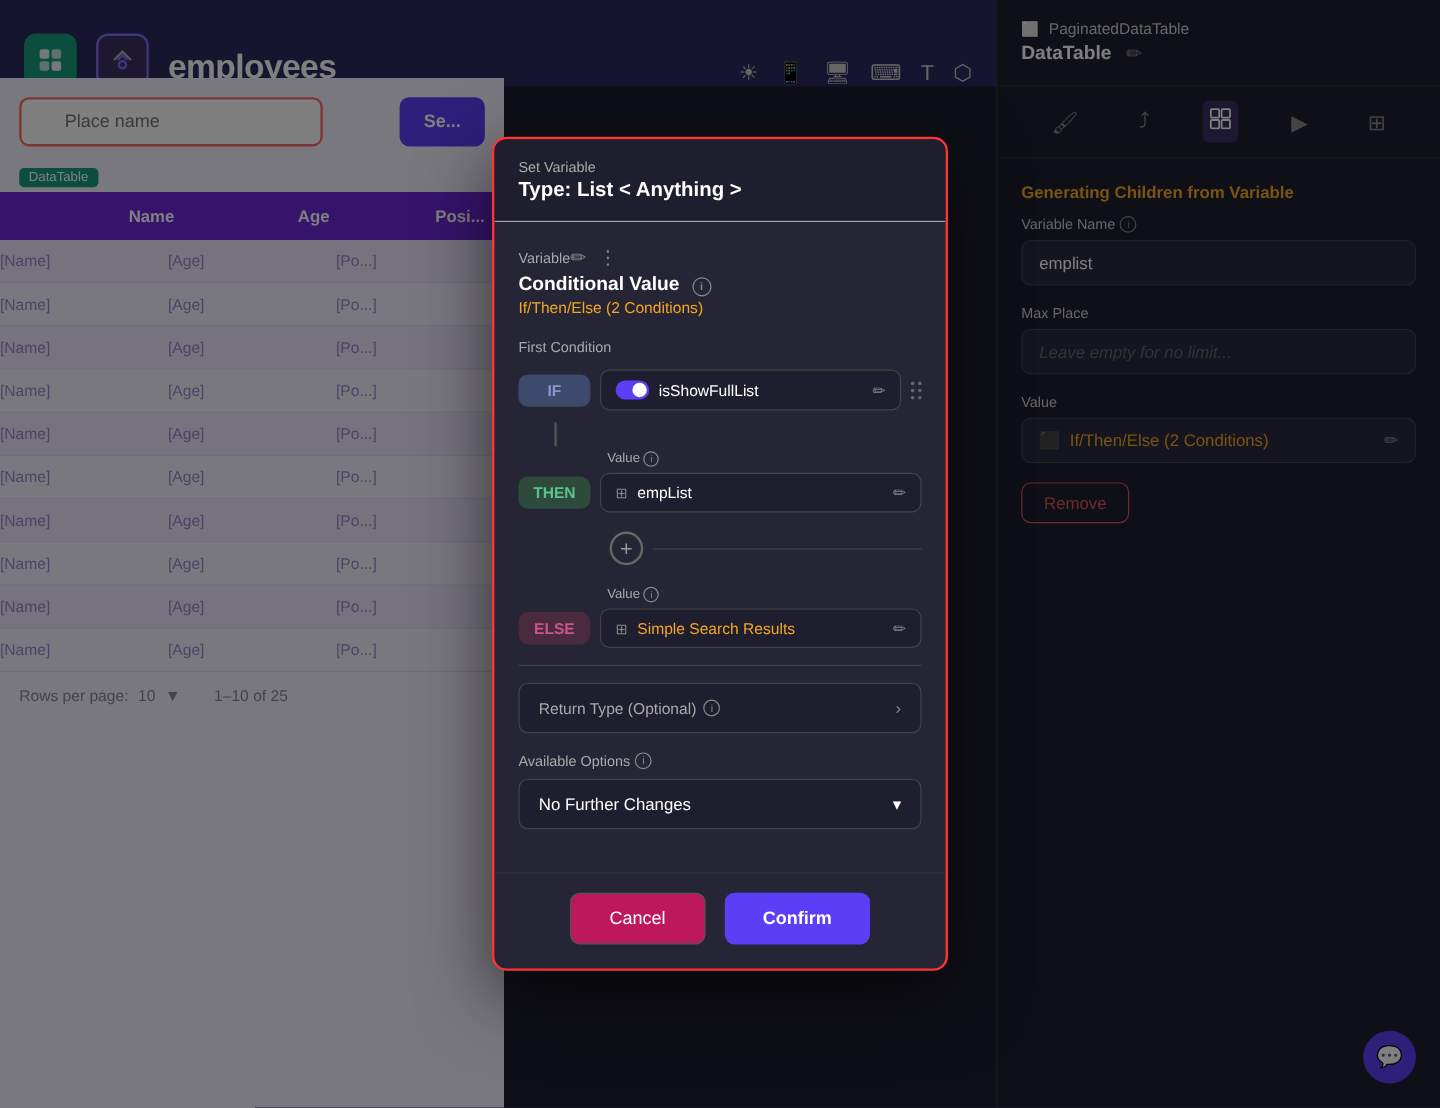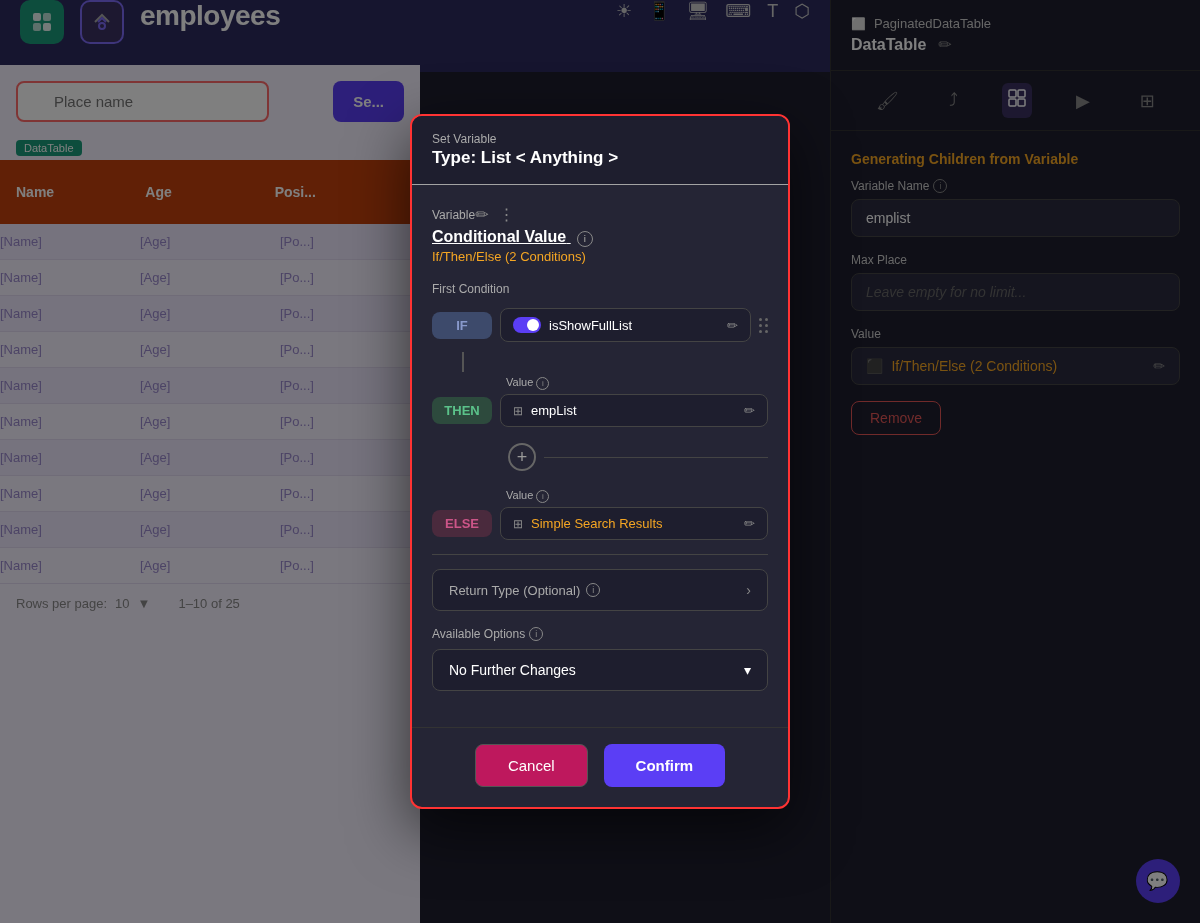--- a/index.html
+++ b/index.html
@@ -21,21 +21,21 @@
     }
 
     
     .top-bar {
       position: absolute;
       top: 0; left: 0;
       width: 830px;
       height: 72px;
       background: #2d2b5e;
       display: flex;
-      align-items: flex-start;
+      align-items: flex-end;
       padding: 0 20px;
       gap: 16px;
     }
     .app-icon-box {
       width: 44px; height: 44px;
       background: #1a9b7b;
       border-radius: 10px;
       display: flex; align-items: center; justify-content: center;
     }
     .app-icon-box2 {
@@ -119,24 +119,25 @@
       border-radius: 4px;
       display: inline-block;
       margin-left: 16px;
       margin-bottom: 4px;
     }
 
     .table-container {
       width: 100%;
     }
     .table-header {
-      background: #c2410c;
+      background: #6d28d9;
       display: grid;
       grid-template-columns: 1fr 1fr 1fr;
-      padding: 24px 16px;
+      padding: 12px 16px;
+      text-align: right;
     }
     .table-header-cell {
       color: white;
       font-weight: 600;
       font-size: 14px;
     }
     .table-row {
       display: grid;
       grid-template-columns: 1fr 1fr 1fr;
       padding: 10px 0;
@@ -361,21 +362,20 @@
     }
     .modal-variable-actions {
       display: flex;
       gap: 10px;
     }
     .modal-variable-name {
       color: white;
       font-size: 16px;
       font-weight: 600;
       margin-bottom: 2px;
-      text-decoration: underline;
     }
     .modal-variable-sub {
       color: #f5a623;
       font-size: 13px;
       margin-bottom: 18px;
     }
 
     .condition-section-label {
       color: #aaa;
       font-size: 12px;

